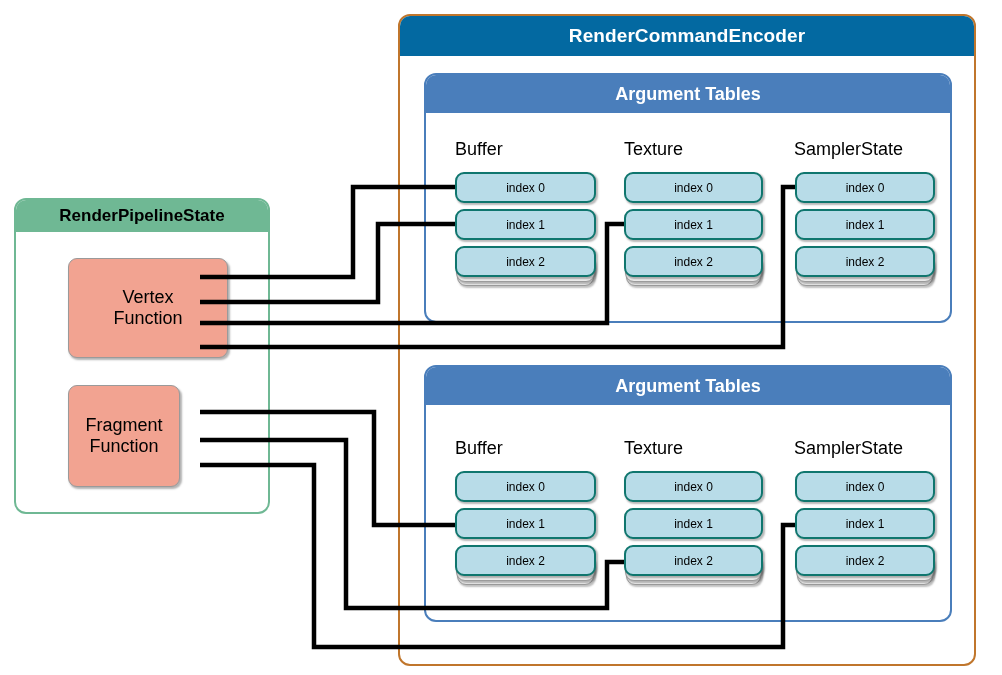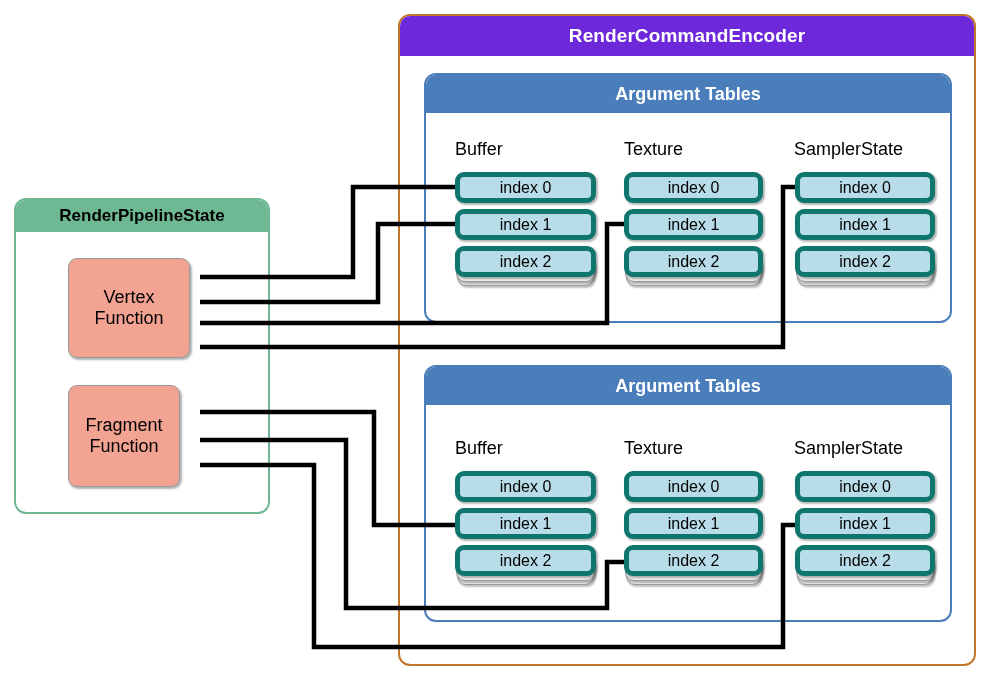--- a/index.html
+++ b/index.html
@@ -11,21 +11,21 @@
   
   .encoder{
     position:absolute;
     border:2px solid #C0762C;
     border-radius:12px;
     box-sizing:border-box;
     background:transparent;
   }
   .encoder-hdr{
     position:absolute;
-    background:#6d28d9;
+    background:#0369a1;
     border-radius:10px 10px 0 0;
     color:#fff;
     font-weight:bold;
     font-size:19px;
     display:flex;align-items:center;justify-content:center;
     letter-spacing:.1px;
   }
 
   .pipeline{
     position:absolute;
@@ -80,25 +80,25 @@
     font-size:18px;color:#000;
     text-align:left;
     white-space:nowrap;
   }
 
   
   .idxgroup{position:absolute;}
   .idxcard{
     position:absolute;
     background:#B8DCE8;
-    border:5px solid #0f766e;
+    border:2px solid #0f766e;
     border-radius:9px;
     box-shadow:1.2px 1.6px 1.8px rgba(0,0,0,.28);
     display:flex;align-items:center;justify-content:center;
-    font-size:16px;color:#000;
+    font-size:12px;color:#000;
     box-sizing:border-box;
   }
   .stackplate{
     position:absolute;
     background:#EDEDED;
     border:1px solid #9b9b9b;
     border-radius:9px;
     box-shadow:1.2px 1.6px 1.8px rgba(0,0,0,.25);
     box-sizing:border-box;
   }
@@ -115,21 +115,21 @@
   <div class="encoder" style="left:398px;top:14px;width:578px;height:652px;"></div>
   <div class="encoder-hdr" style="left:400px;top:16px;width:574px;height:40px;">
     <span>RenderCommandEncoder</span>
   </div>
 
   <div class="pipeline" style="left:14px;top:198px;width:256px;height:316px;"></div>
   <div class="pipeline-hdr" style="left:16px;top:200px;width:252px;height:32px;">
     <span>RenderPipelineState</span>
   </div>
 
-  <div class="fnbox" style="left:68px;top:258px;width:122px;height:100px;">
+  <div class="fnbox" style="left:68px;top:258px;width:160px;height:100px;">
     <span>Vertex</span>
     <span>Function</span>
   </div>
 
   <div class="fnbox" style="left:68px;top:385px;width:112px;height:102px;">
     <span>Fragment</span>
     <span>Function</span>
   </div>
 
   <div class="argtable" style="left:424px;top:73px;width:528px;height:250px;"></div>

